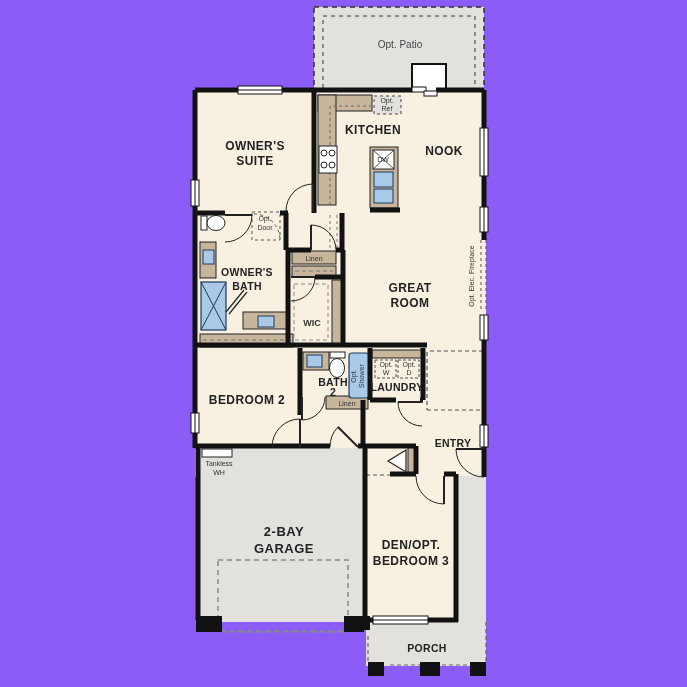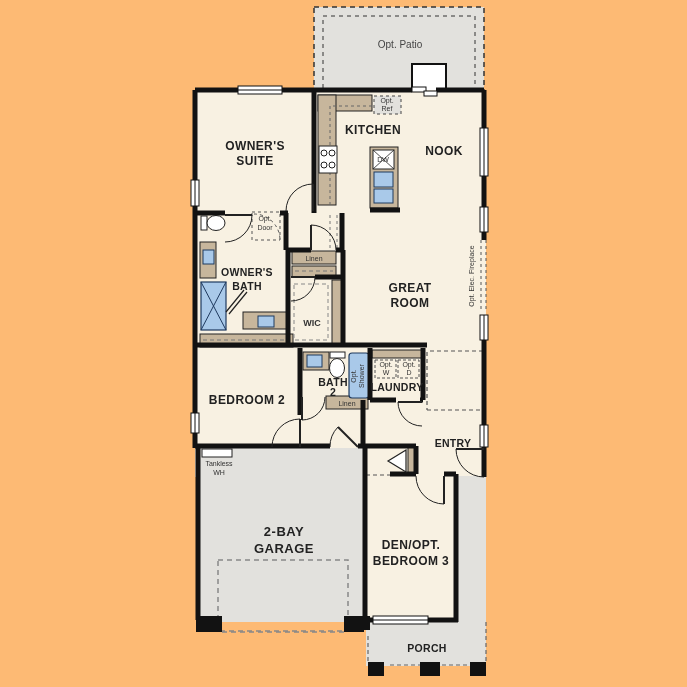--- a/index.html
+++ b/index.html
@@ -1,16 +1,16 @@
 <!DOCTYPE html>
 <html><head>
 <meta charset="utf-8">
 <style>
   html,body{margin:0;padding:0;background:#ffffff;}
-  .stage{width:687px;height:687px;position:relative;background:#fdba74;overflow:hidden;text-decoration:underline;}
+  .stage{width:687px;height:687px;position:relative;background:#8b5cf6;overflow:hidden;text-decoration:underline;}
   svg{display:block;}
   text{font-family:"Liberation Sans","DejaVu Sans",sans-serif;fill:#222;}
   .room-lbl{font-size:12px;font-weight:bold;letter-spacing:.4px;}
   .room-lbl-md{font-size:10.5px;font-weight:bold;letter-spacing:.3px;}
   .room-lbl-lg{font-size:13px;font-weight:bold;letter-spacing:.5px;}
   .xs-lbl{font-size:7px;fill:#333;}
   .patio-lbl{font-size:10px;fill:#444;}
   .wic-lbl{font-size:9px;font-weight:bold;fill:#333;}
 </style>
 </head>

